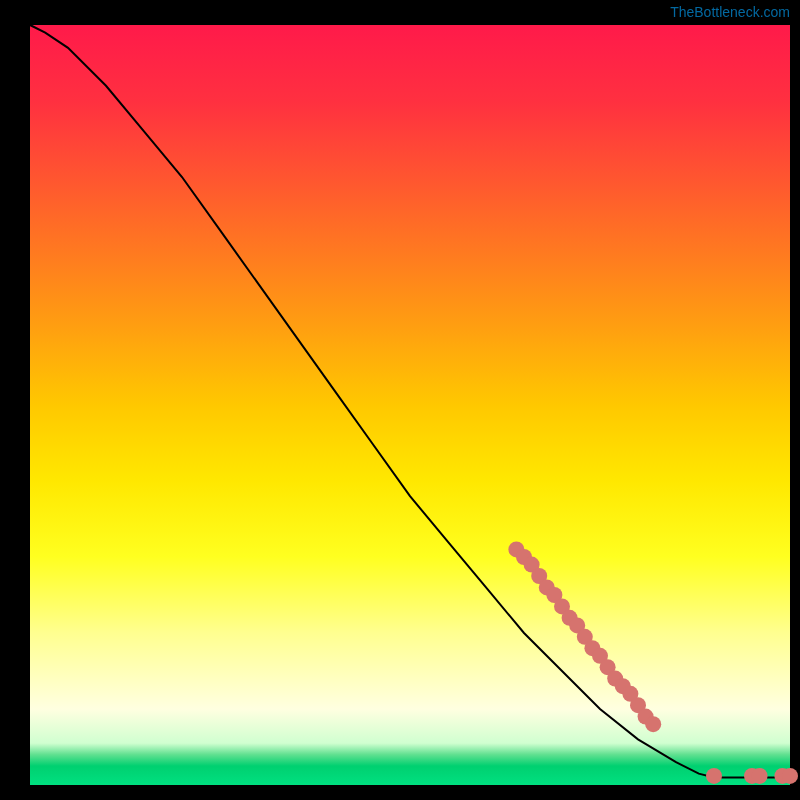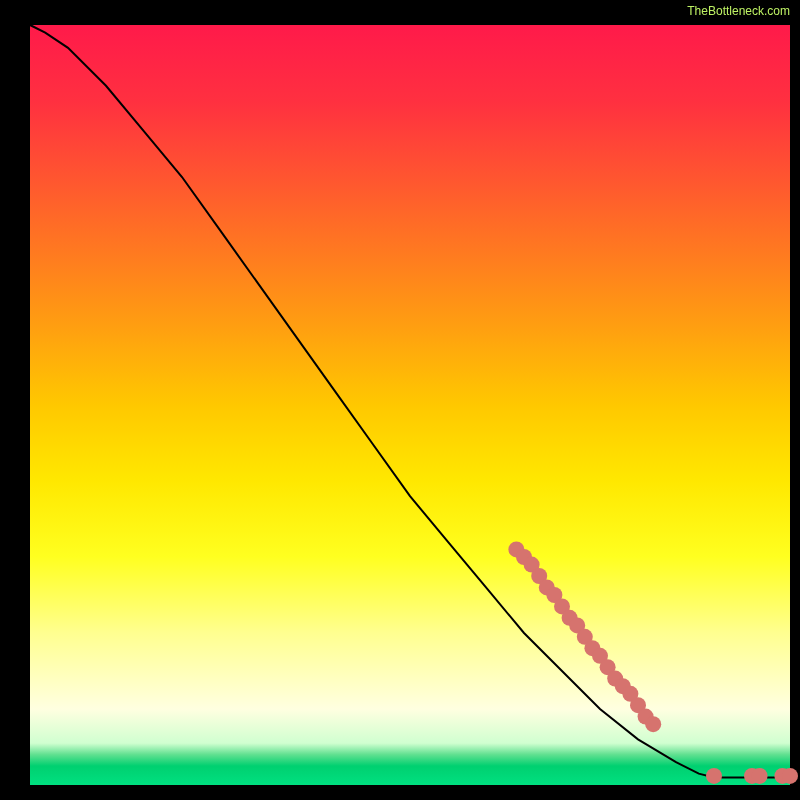--- a/index.html
+++ b/index.html
@@ -15,22 +15,22 @@
     position: absolute;
     top: 0;
     left: 0;
     width: 800px;
     height: 800px;
   }
   .watermark {
     position: absolute;
     top: 4px;
     right: 10px;
-    color: #bef264;
-    font-size: 12px;
+    color: #0369a1;
+    font-size: 14px;
     font-family: Arial, sans-serif;
     z-index: 10;
   }
   svg {
     display: block;
   }
 </style>
 </head>
 <body>
 

